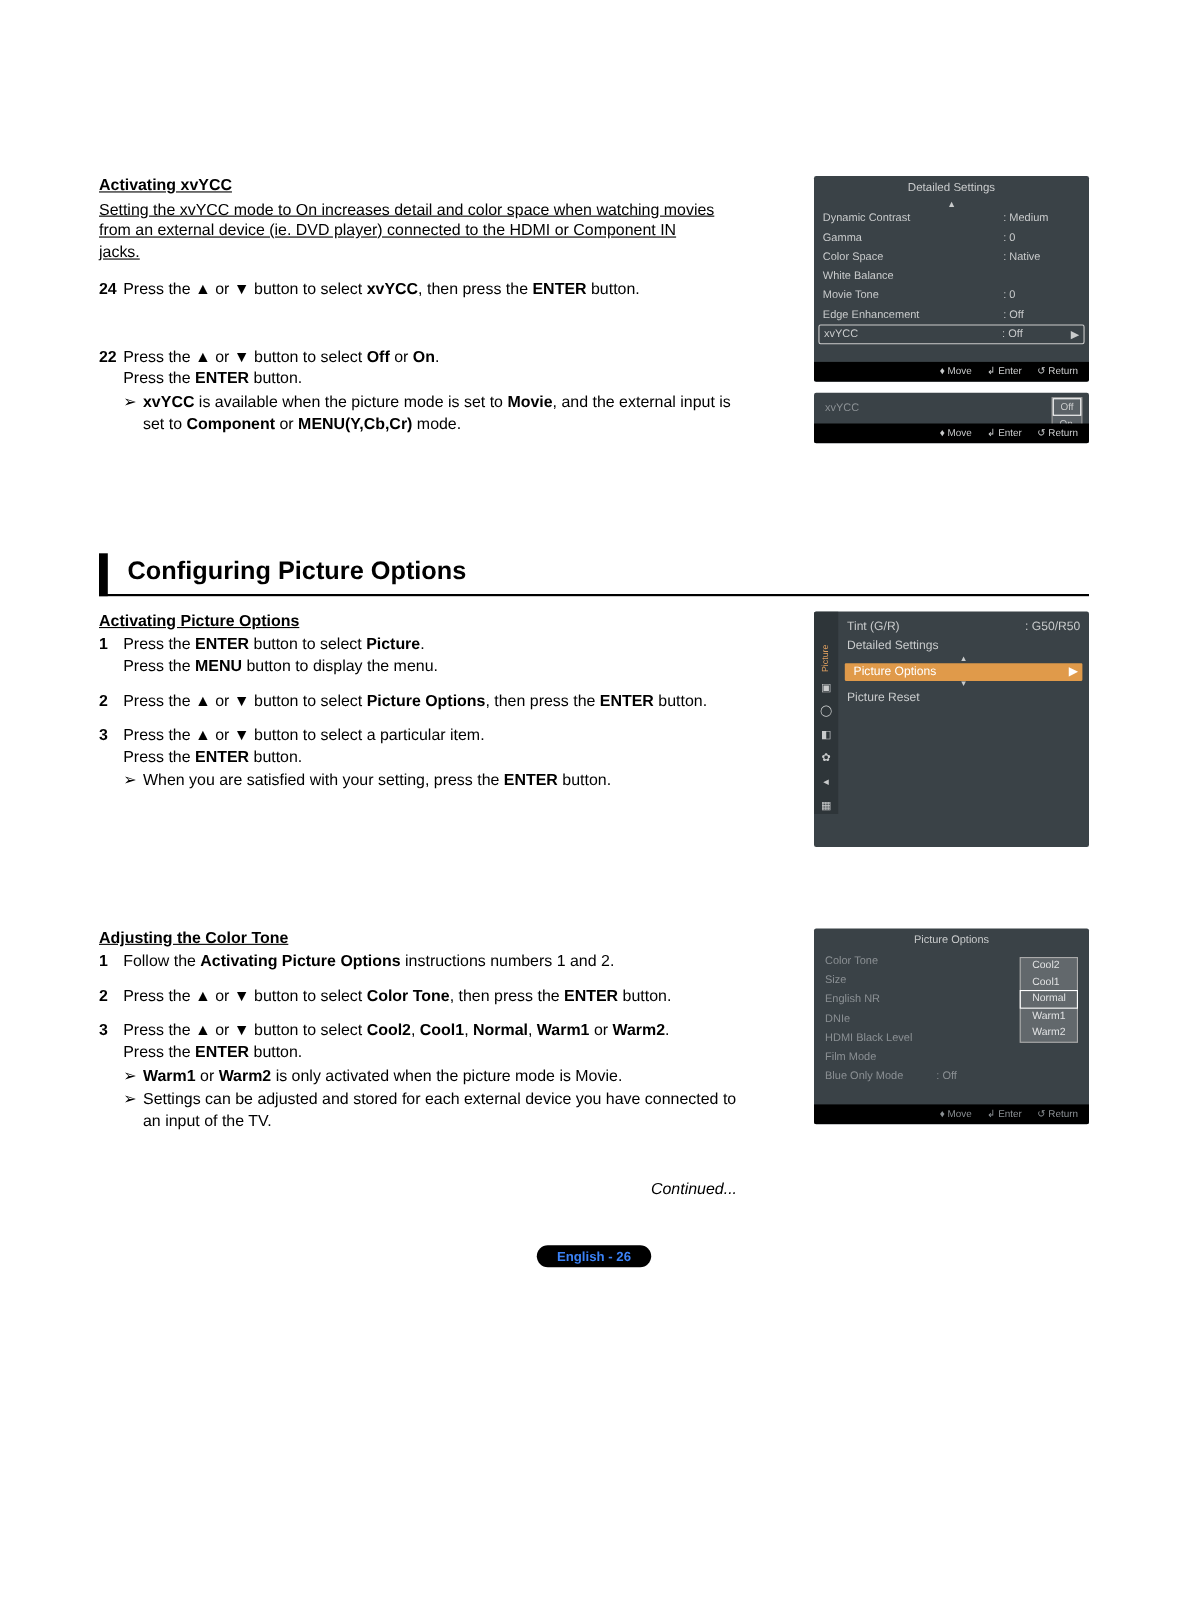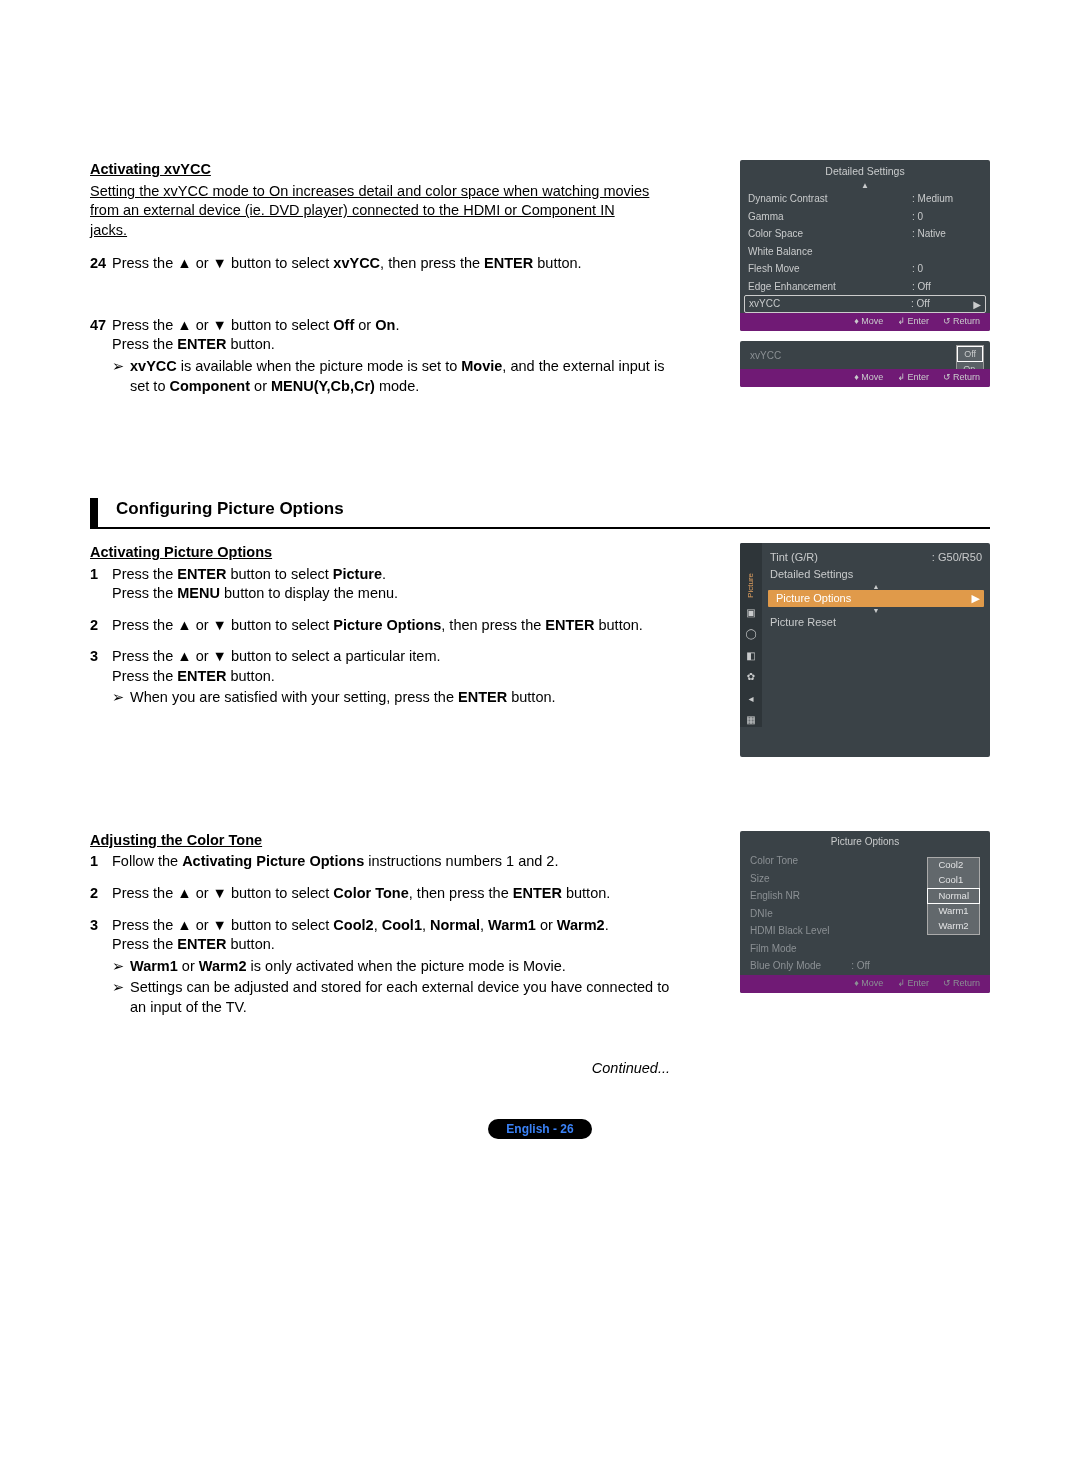--- a/index.html
+++ b/index.html
@@ -19,21 +19,21 @@
   .col-text { flex: 1; max-width: 580px; }
   .col-fig { width: 250px; margin-left: auto; }
   .step { display: flex; margin-bottom: 12px; }
   .step-num { width: 22px; font-weight: bold; flex-shrink: 0; }
   .step-body { flex: 1; }
   .step-body p { margin: 0; }
   .indent { display: flex; margin-top: 2px; }
   .pointer { width: 18px; flex-shrink: 0; }
   .bold { font-weight: bold; }
   h1.section {
-    font-size: 17px;
+    font-size: 23px;
     font-weight: bold;
     border-left: 8px solid #000;
     padding-left: 18px;
     padding-bottom: 6px;
     border-bottom: 2px solid #000;
     margin-bottom: 14px;
     margin-top: 90px;
   }
   .continued { font-style: italic; text-align: right; max-width: 580px; margin-top: 30px; }
   .footer { text-align: center; margin-top: 40px; }
@@ -41,21 +41,21 @@
 
   
   .osd { background: #3a4247; color: #c9cbcc; font-size: 10px; border-radius: 2px; overflow: hidden; margin-bottom: 10px; }
   .osd-title { text-align: center; padding: 4px 0; font-size: 10.5px; }
   .osd-arrow { text-align: center; font-size: 8px; line-height: 1; color: #c9cbcc; }
   .osd-row { display: flex; padding: 2px 8px; gap: 10px; }
   .osd-row .k { flex: 1; }
   .osd-row .v { width: 70px; text-align: left; }
   .osd-row.sel { border: 1px solid #ccc; border-radius: 2px; margin: 0 4px; padding: 1px 4px; position: relative; }
   .osd-row.sel .rchev { position: absolute; right: 4px; top: 2px; }
-  .osd-foot { display: flex; justify-content: flex-end; gap: 14px; padding: 2px 10px 4px 10px; background: #701a75; font-size: 9px; }
+  .osd-foot { display: flex; justify-content: flex-end; gap: 14px; padding: 2px 10px 4px 10px; background: #000000; font-size: 9px; margin-top: 16px; }
   .osd-foot span::before { margin-right: 2px; }
   .osd-optionbox { position: absolute; right: 6px; top: 0; background: #5a6166; border: 1px solid #999; }
   .osd-optionbox div { padding: 1px 6px; font-size: 9px; }
 
   .osd2 { background: #3a4247; color: #c9cbcc; font-size: 10px; border-radius: 2px; overflow: hidden; padding-bottom: 30px; }
   .osd2-side { display:flex; }
   .osd2-tabs { width: 22px; background: #2e3539; display:flex; flex-direction:column; align-items:center; gap:8px; padding-top:26px; font-size:10px; }
   .osd2-tabs .tab-label { writing-mode: vertical-rl; transform: rotate(180deg); font-size:8px; color:#e0a060; margin-top:4px;}
   .osd2-main { flex:1; padding-top:6px; }
   .osd2-row { display:flex; padding:1px 8px; font-size:11px; }
@@ -83,21 +83,21 @@
       <div class="step-body">
         <p>
           <span>Press the ▲ or ▼ button to select </span><span class="bold">xvYCC</span><span>, then press the </span><span class="bold">ENTER</span><span> button.</span>
         </p>
       </div>
     </div>
 
     <div style="height:30px"></div>
 
     <div class="step">
-      <div class="step-num">47</div>
+      <div class="step-num">22</div>
       <div class="step-body">
         <p>
           <span>Press the ▲ or ▼ button to select </span><span class="bold">Off</span><span> or </span><span class="bold">On</span><span>.</span>
         </p>
         <p>
           <span>Press the </span><span class="bold">ENTER</span><span> button.</span>
         </p>
         <div class="indent">
           <div class="pointer">➢</div>
           <p>
@@ -123,21 +123,21 @@
         </div>
       <div class="osd-row">
           <span class="k">Color Space</span>
           <span class="v">: Native</span>
         </div>
       <div class="osd-row">
           <span class="k">White Balance</span>
           <span class="v"></span>
         </div>
       <div class="osd-row">
-          <span class="k">Flesh Move</span>
+          <span class="k">Movie Tone</span>
           <span class="v">: 0</span>
         </div>
       <div class="osd-row">
           <span class="k">Edge Enhancement</span>
           <span class="v">: Off</span>
         </div>
       <div class="osd-row sel">
         <span class="k">xvYCC</span>
         <span class="v">: Off</span>
         <span class="rchev">▶</span>

